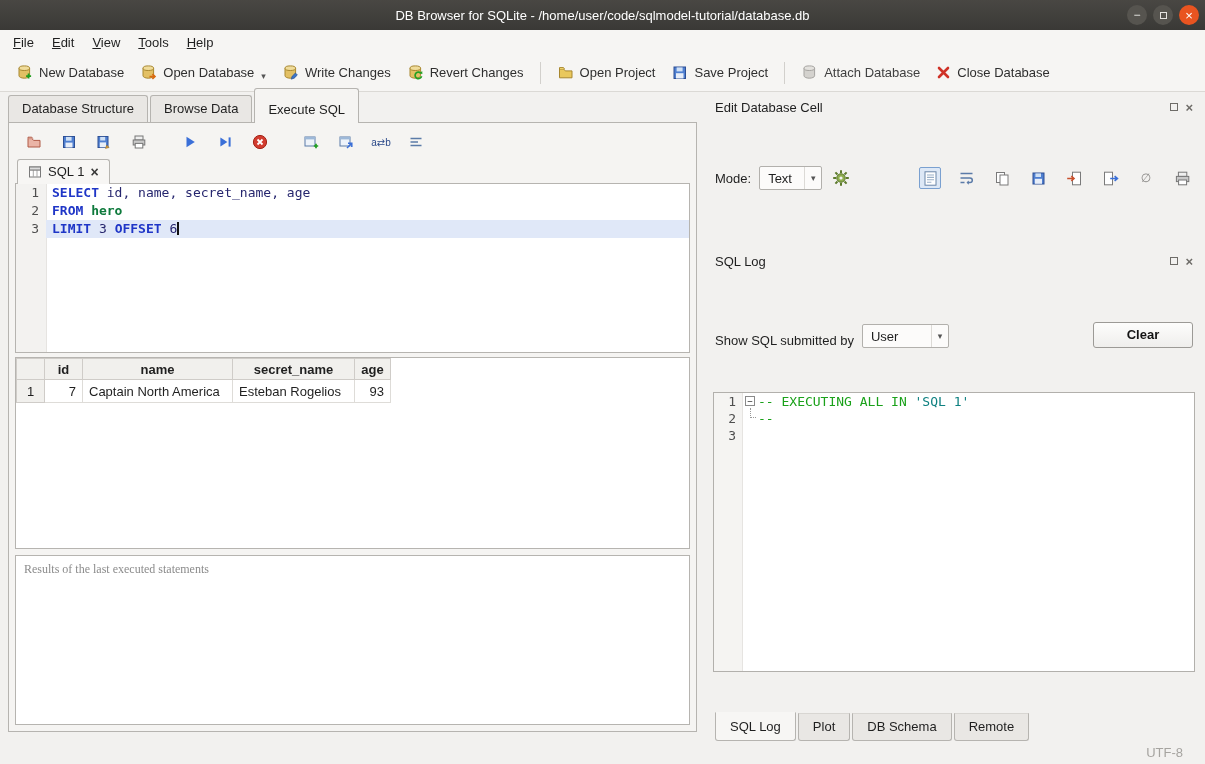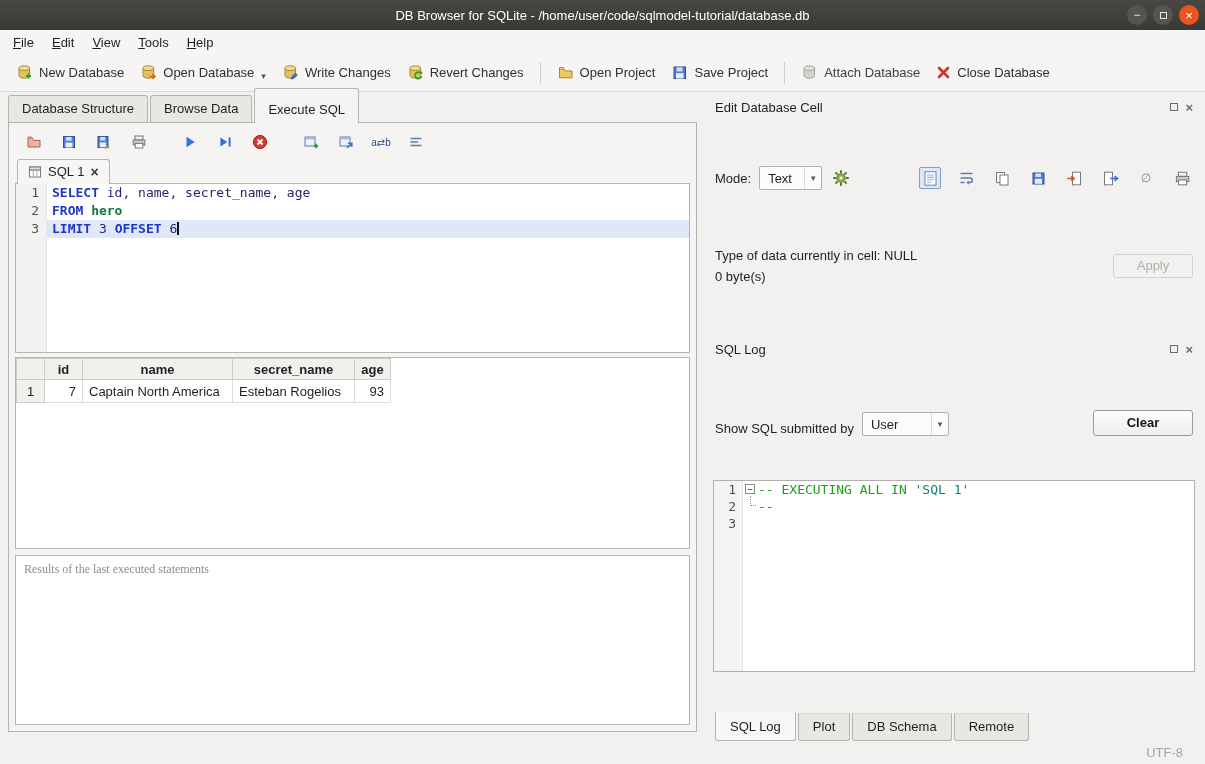--- a/index.html
+++ b/index.html
@@ -430,27 +430,20 @@
               <svg class="svgicon" width="17" height="17" viewBox="0 0 17 17">
                 <rect x="4.4" y="2.2" width="8.4" height="4.2" fill="#efefef" stroke="#777"></rect>
                 <rect x="2.4" y="6.4" width="12.4" height="5.2" fill="#c9c9c9" stroke="#777"></rect>
                 <rect x="4.6" y="10" width="8" height="4.8" fill="#fff" stroke="#777"></rect>
               </svg>
             </span>
         </span>
       </div>
 
 
-      <div class="type-row">
-        <div class="type-lines">
-          <span>Type of data currently in cell: NULL</span>
-          <span>0 byte(s)</span>
-        </div>
-        <div class="apply-btn">Apply</div>
-      </div>
 
       <div class="dock-header log-dock-header">
         <span class="dock-title">SQL Log</span>
         <span class="dock-btns">
           <span class="dk-float"></span>
           <span class="dk-close">×</span>
         </span>
       </div>
 
       <div class="filter-row">

